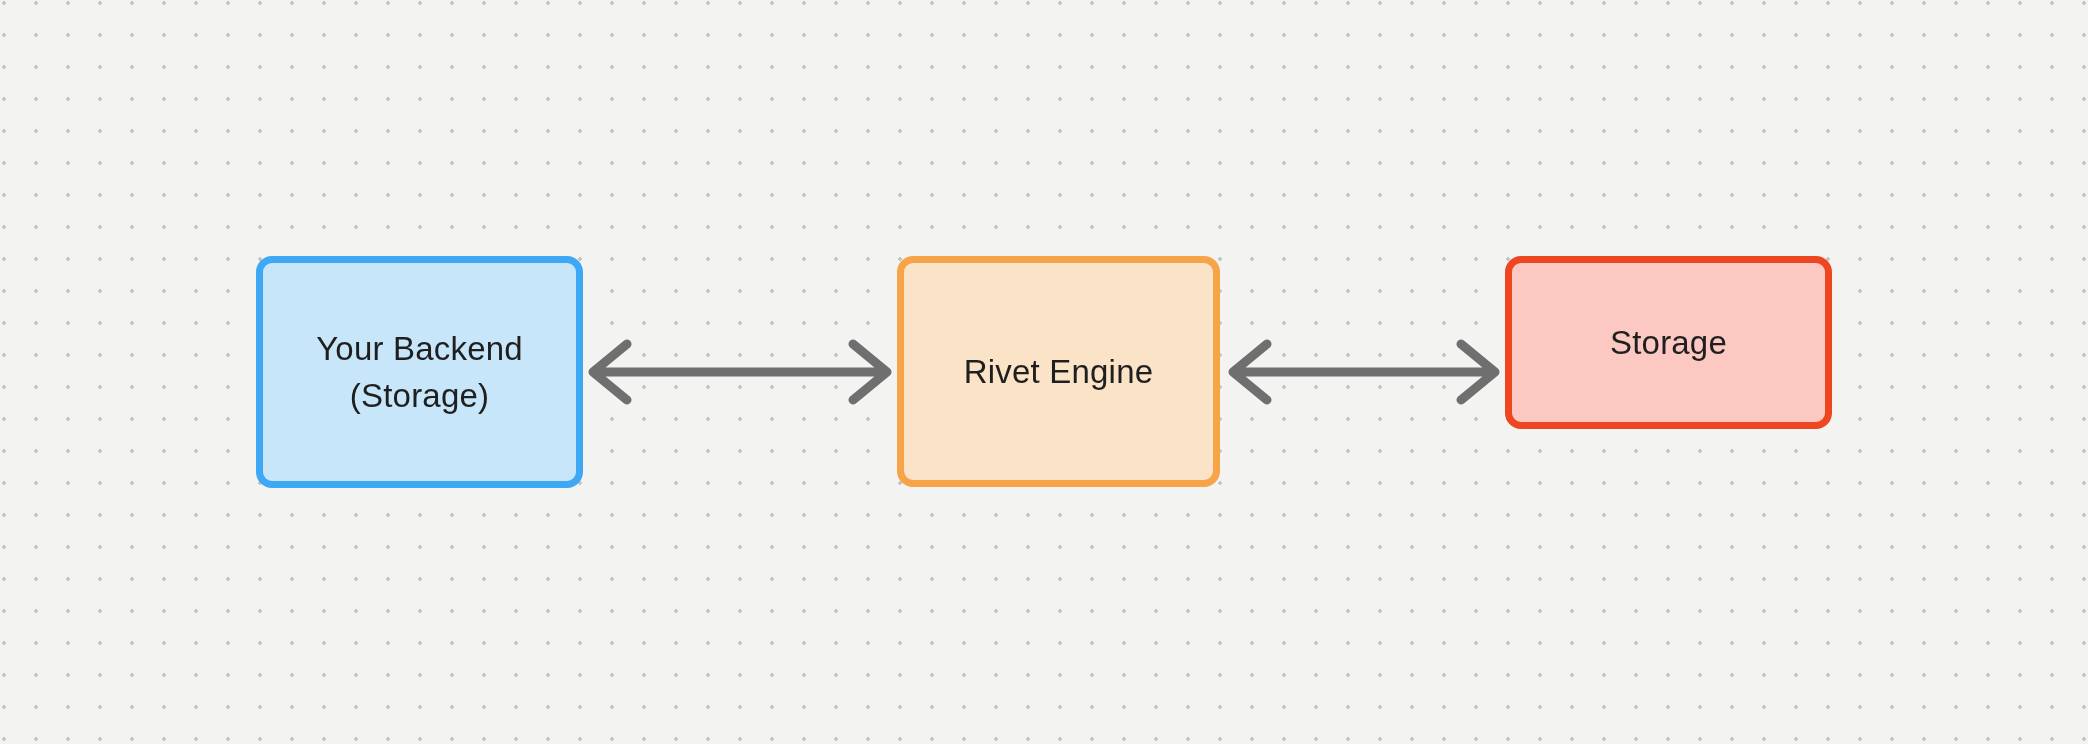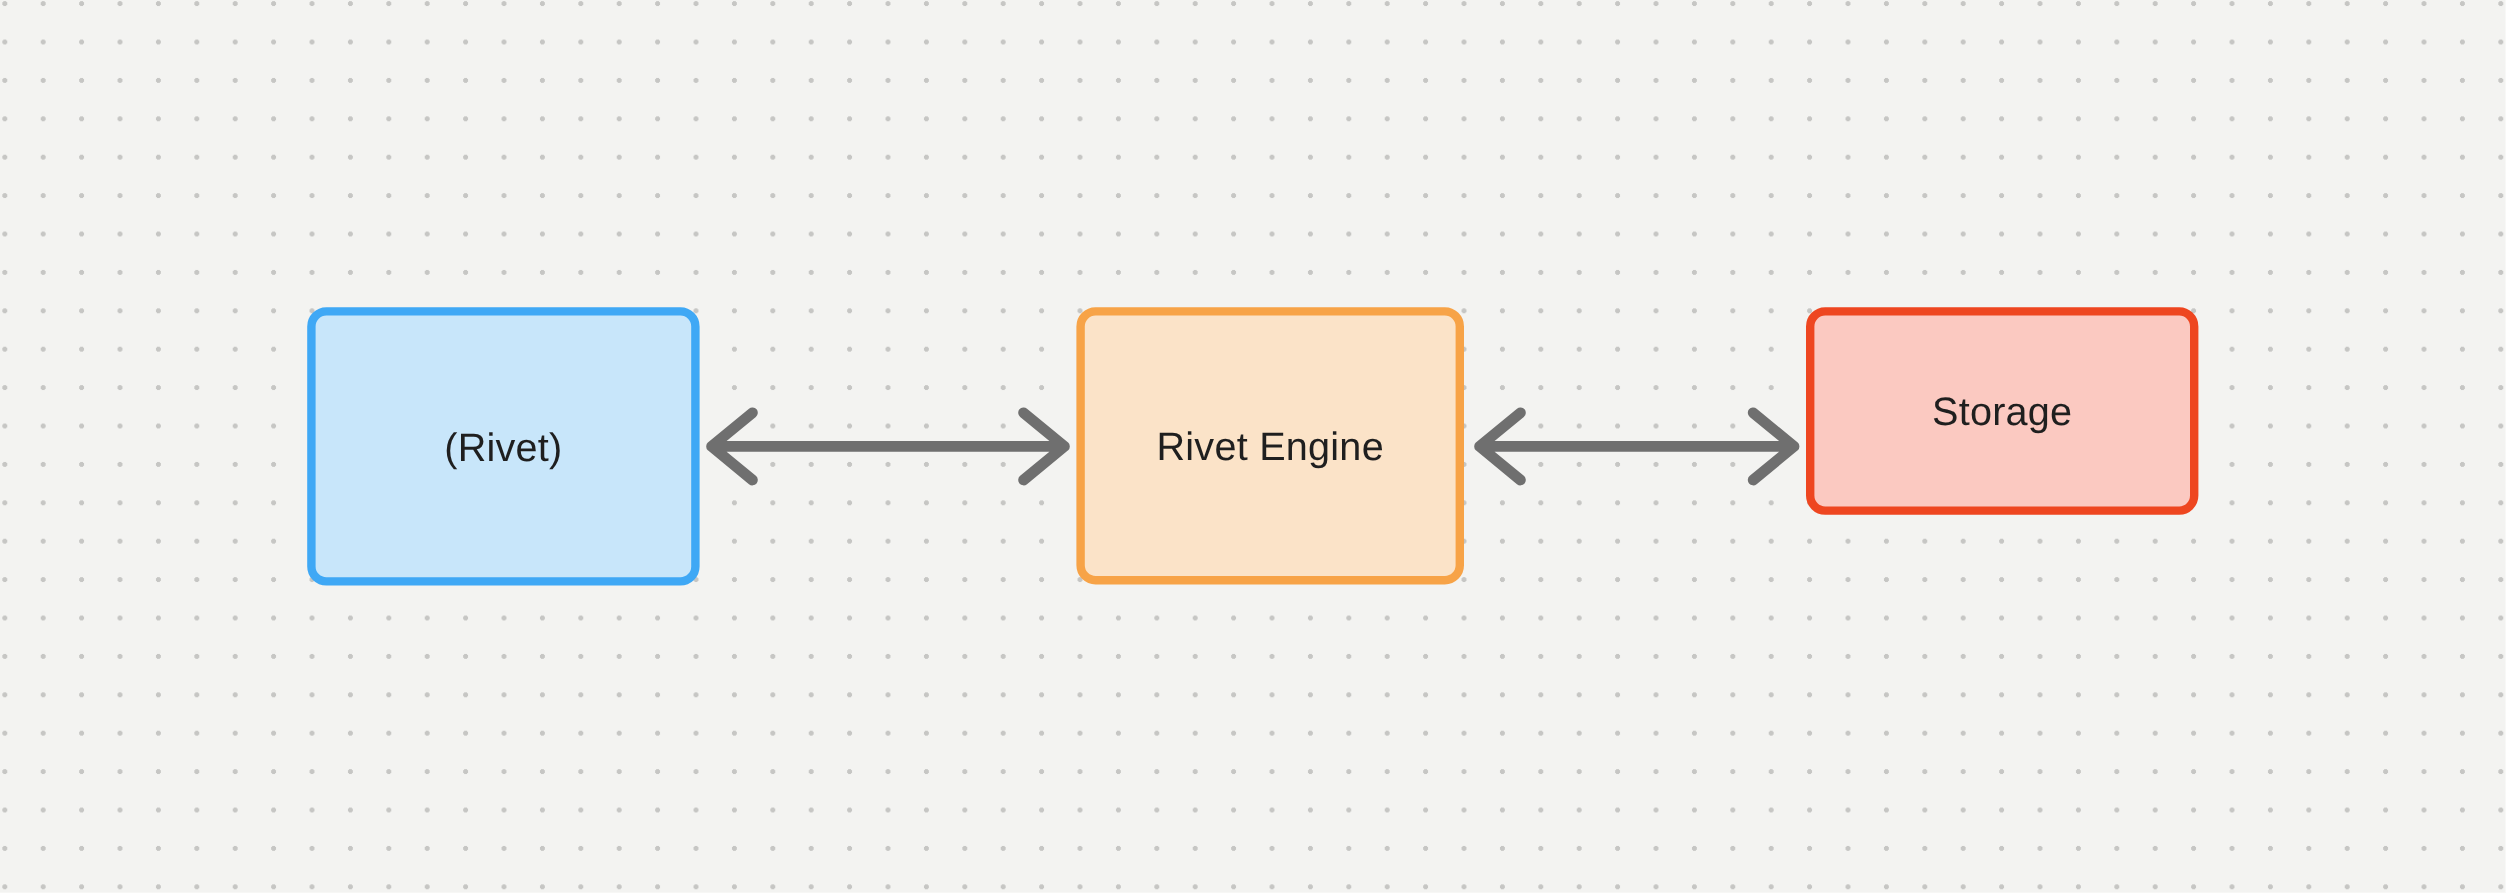--- a/index.html
+++ b/index.html
@@ -53,21 +53,22 @@
 <body>
 
 <div class="canvas">
 
   <svg class="connector-layer" viewBox="0 0 2088 744" xmlns="http://www.w3.org/2000/svg">
     <path d="M 627 344 L 593 372 L 627 400 M 593 372 L 887 372 M 853 344 L 887 372 L 853 400" fill="none" stroke-width="9" stroke-linecap="round" stroke-linejoin="round" stroke="#6F6F6F"></path>
     <path d="M 1267 344 L 1233 372 L 1267 400 M 1233 372 L 1495 372 M 1461 344 L 1495 372 L 1461 400" fill="none" stroke-width="9" stroke-linecap="round" stroke-linejoin="round" stroke="#6F6F6F"></path>
   </svg>
 
   <div class="node node-backend" style="background-color: rgb(200, 230, 250); border-color: rgb(63, 168, 245);">
-    <span class="node-label-line">(Rivet)</span>
+    <span class="node-label-line">Your Backend</span>
+    <span class="node-label-line">(Storage)</span>
   </div>
 
   <div class="node node-engine" style="background-color: rgb(251, 227, 200); border-color: rgb(247, 163, 71);">
     <span class="node-label-line">Rivet Engine</span>
 
   </div>
 
   <div class="node node-storage" style="background-color: rgb(251, 201, 193); border-color: rgb(238, 70, 32);">
     <span class="node-label-line">Storage</span>
   </div>

